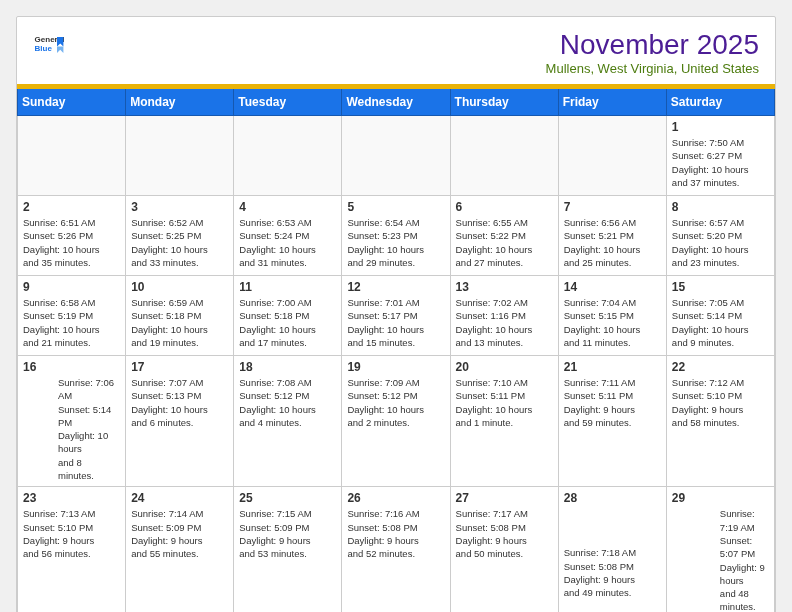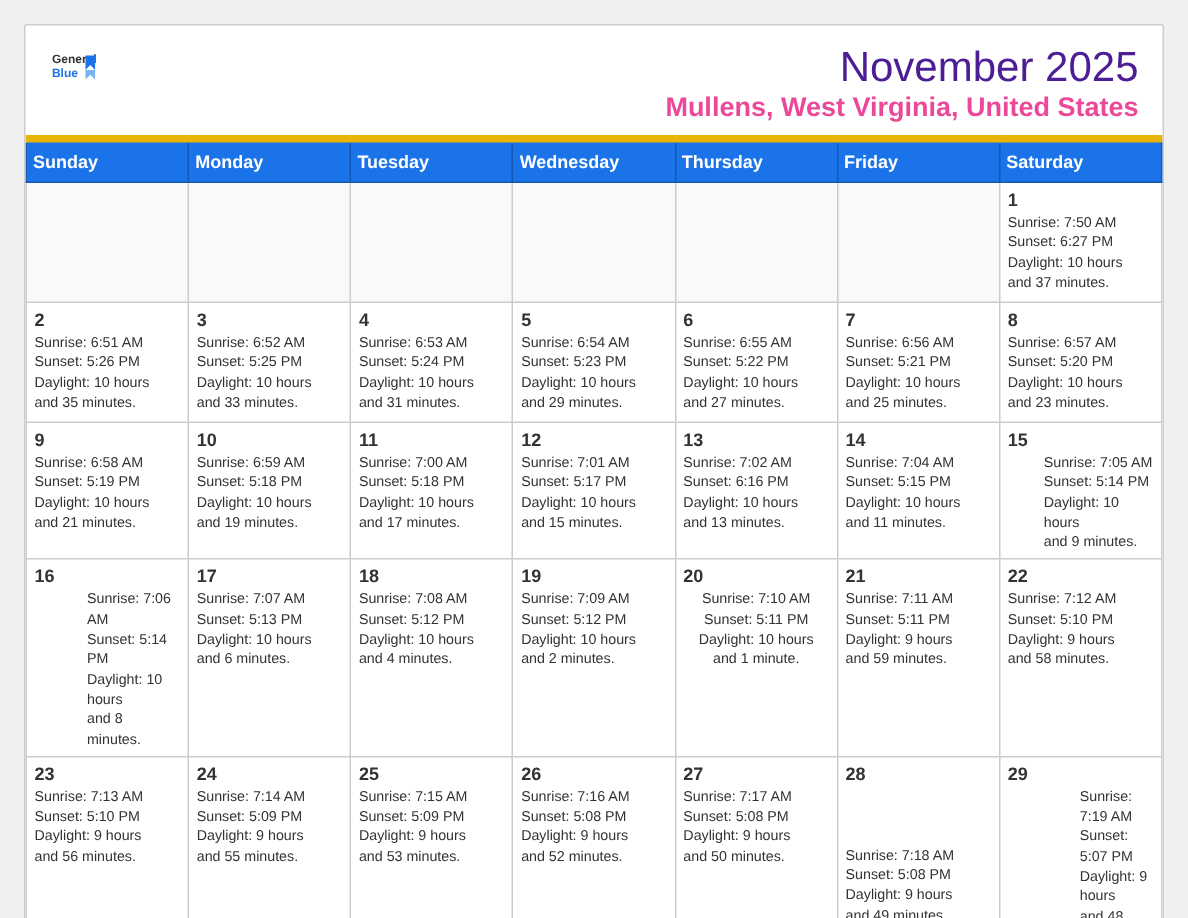--- a/index.html
+++ b/index.html
@@ -37,23 +37,22 @@
     }
     .title-area {
       text-align: right;
     }
     .month-title {
       font-size: 28px;
       font-weight: normal;
       color: #4c1d95;
     }
     .subtitle {
-      font-size: 18px;
-      color: #ec4899;
-      font-weight: bold;
+      font-size: 13px;
+      color: #4d7c0f;
     }
     .calendar-grid {
       width: 100%;
       border-collapse: collapse;
       border-top: 5px solid #eab308;
     }
     .calendar-grid th {
       background: #1a73e8;
       color: white;
       font-size: 12px;
@@ -216,34 +215,34 @@
           <td>
             <span class="day-number">12</span>
             <div class="day-info" style="white-space: pre-line;">Sunrise: 7:01 AM
 Sunset: 5:17 PM
 Daylight: 10 hours
 and 15 minutes.</div>
           </td>
           <td>
             <span class="day-number">13</span>
             <div class="day-info" style="white-space: pre-line;">Sunrise: 7:02 AM
-Sunset: 6:16 PM
+Sunset: 1:16 PM
 Daylight: 10 hours
 and 13 minutes.</div>
           </td>
           <td>
             <span class="day-number">14</span>
             <div class="day-info" style="white-space: pre-line;">Sunrise: 7:04 AM
 Sunset: 5:15 PM
 Daylight: 10 hours
 and 11 minutes.</div>
           </td>
           <td>
             <span class="day-number">15</span>
-            <div class="day-info" style="white-space: pre-line; margin-left: 24px;">Sunrise: 7:05 AM
+            <div class="day-info" style="white-space: pre-line;">Sunrise: 7:05 AM
 Sunset: 5:14 PM
 Daylight: 10 hours
 and 9 minutes.</div>
           </td>
         </tr>
         <tr>
           <td>
             <span class="day-number">16</span>
             <div class="day-info" style="white-space: pre-line; margin-left: 35px;">Sunrise: 7:06 AM
 Sunset: 5:14 PM
@@ -266,21 +265,21 @@
           </td>
           <td>
             <span class="day-number">19</span>
             <div class="day-info" style="white-space: pre-line;">Sunrise: 7:09 AM
 Sunset: 5:12 PM
 Daylight: 10 hours
 and 2 minutes.</div>
           </td>
           <td>
             <span class="day-number">20</span>
-            <div class="day-info" style="white-space: pre-line; text-align: center;">Sunrise: 7:10 AM
+            <div class="day-info" style="white-space: pre-line;">Sunrise: 7:10 AM
 Sunset: 5:11 PM
 Daylight: 10 hours
 and 1 minute.</div>
           </td>
           <td>
             <span class="day-number">21</span>
             <div class="day-info" style="white-space: pre-line;">Sunrise: 7:11 AM
 Sunset: 5:11 PM
 Daylight: 9 hours
 and 59 minutes.</div>

